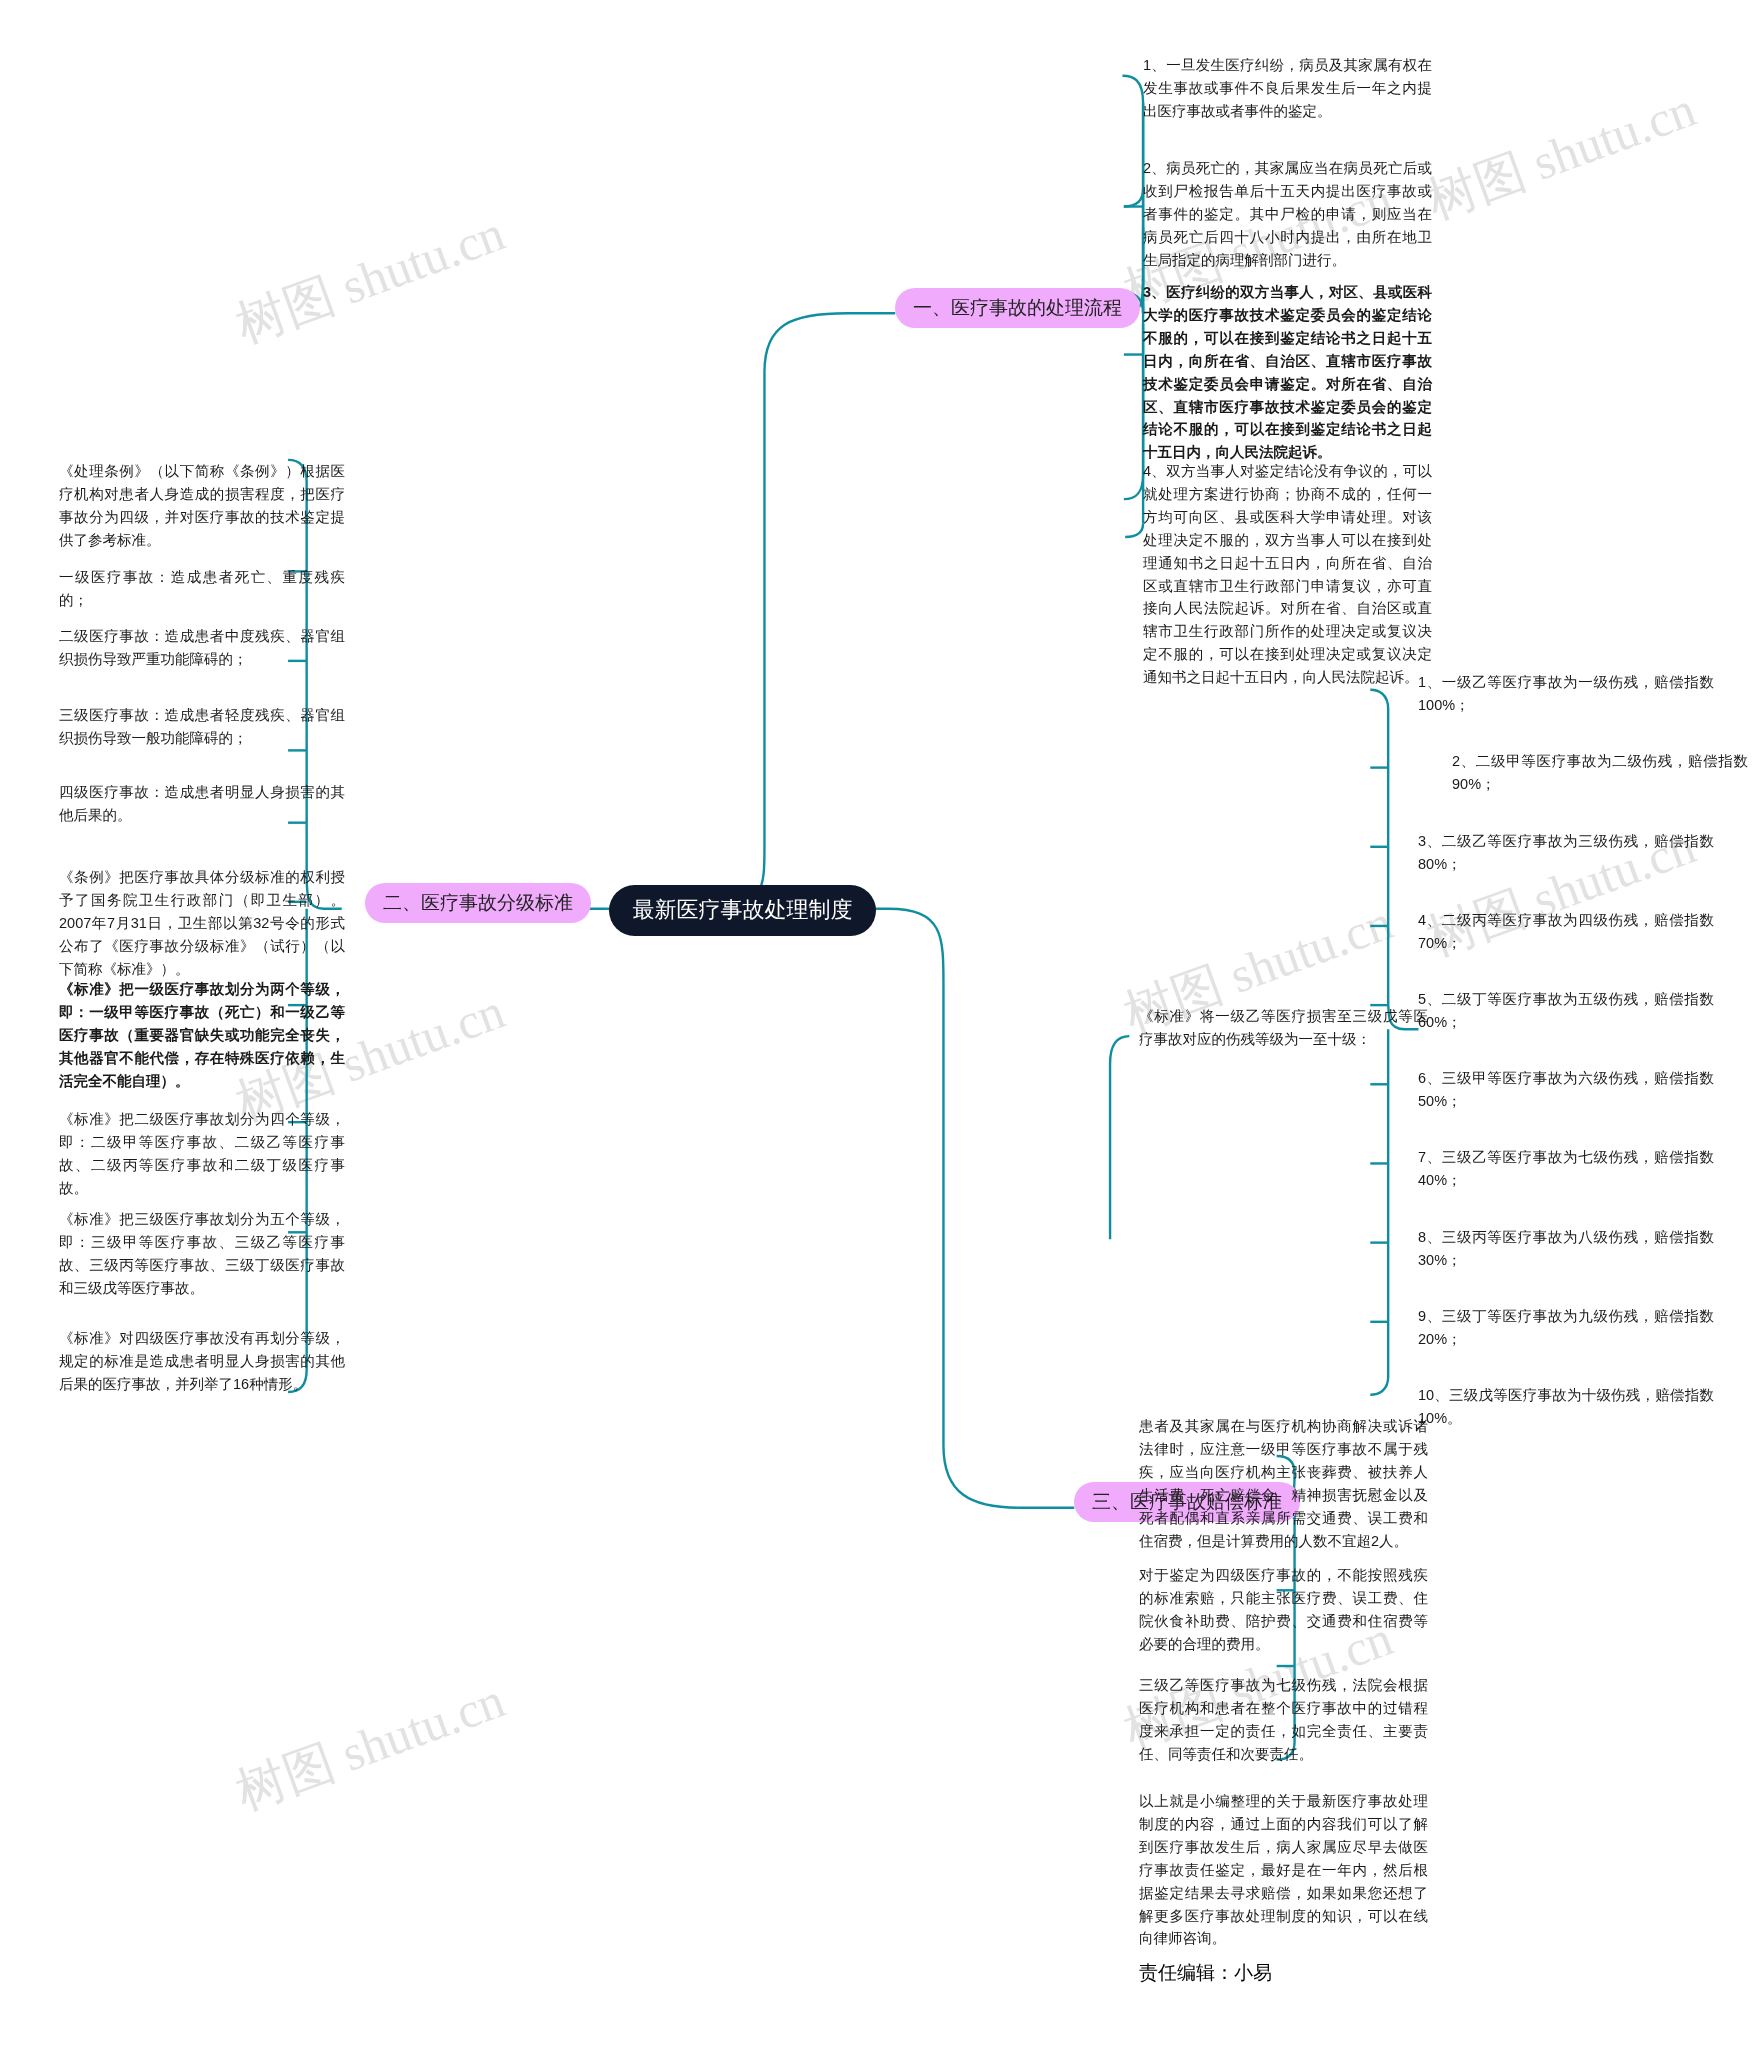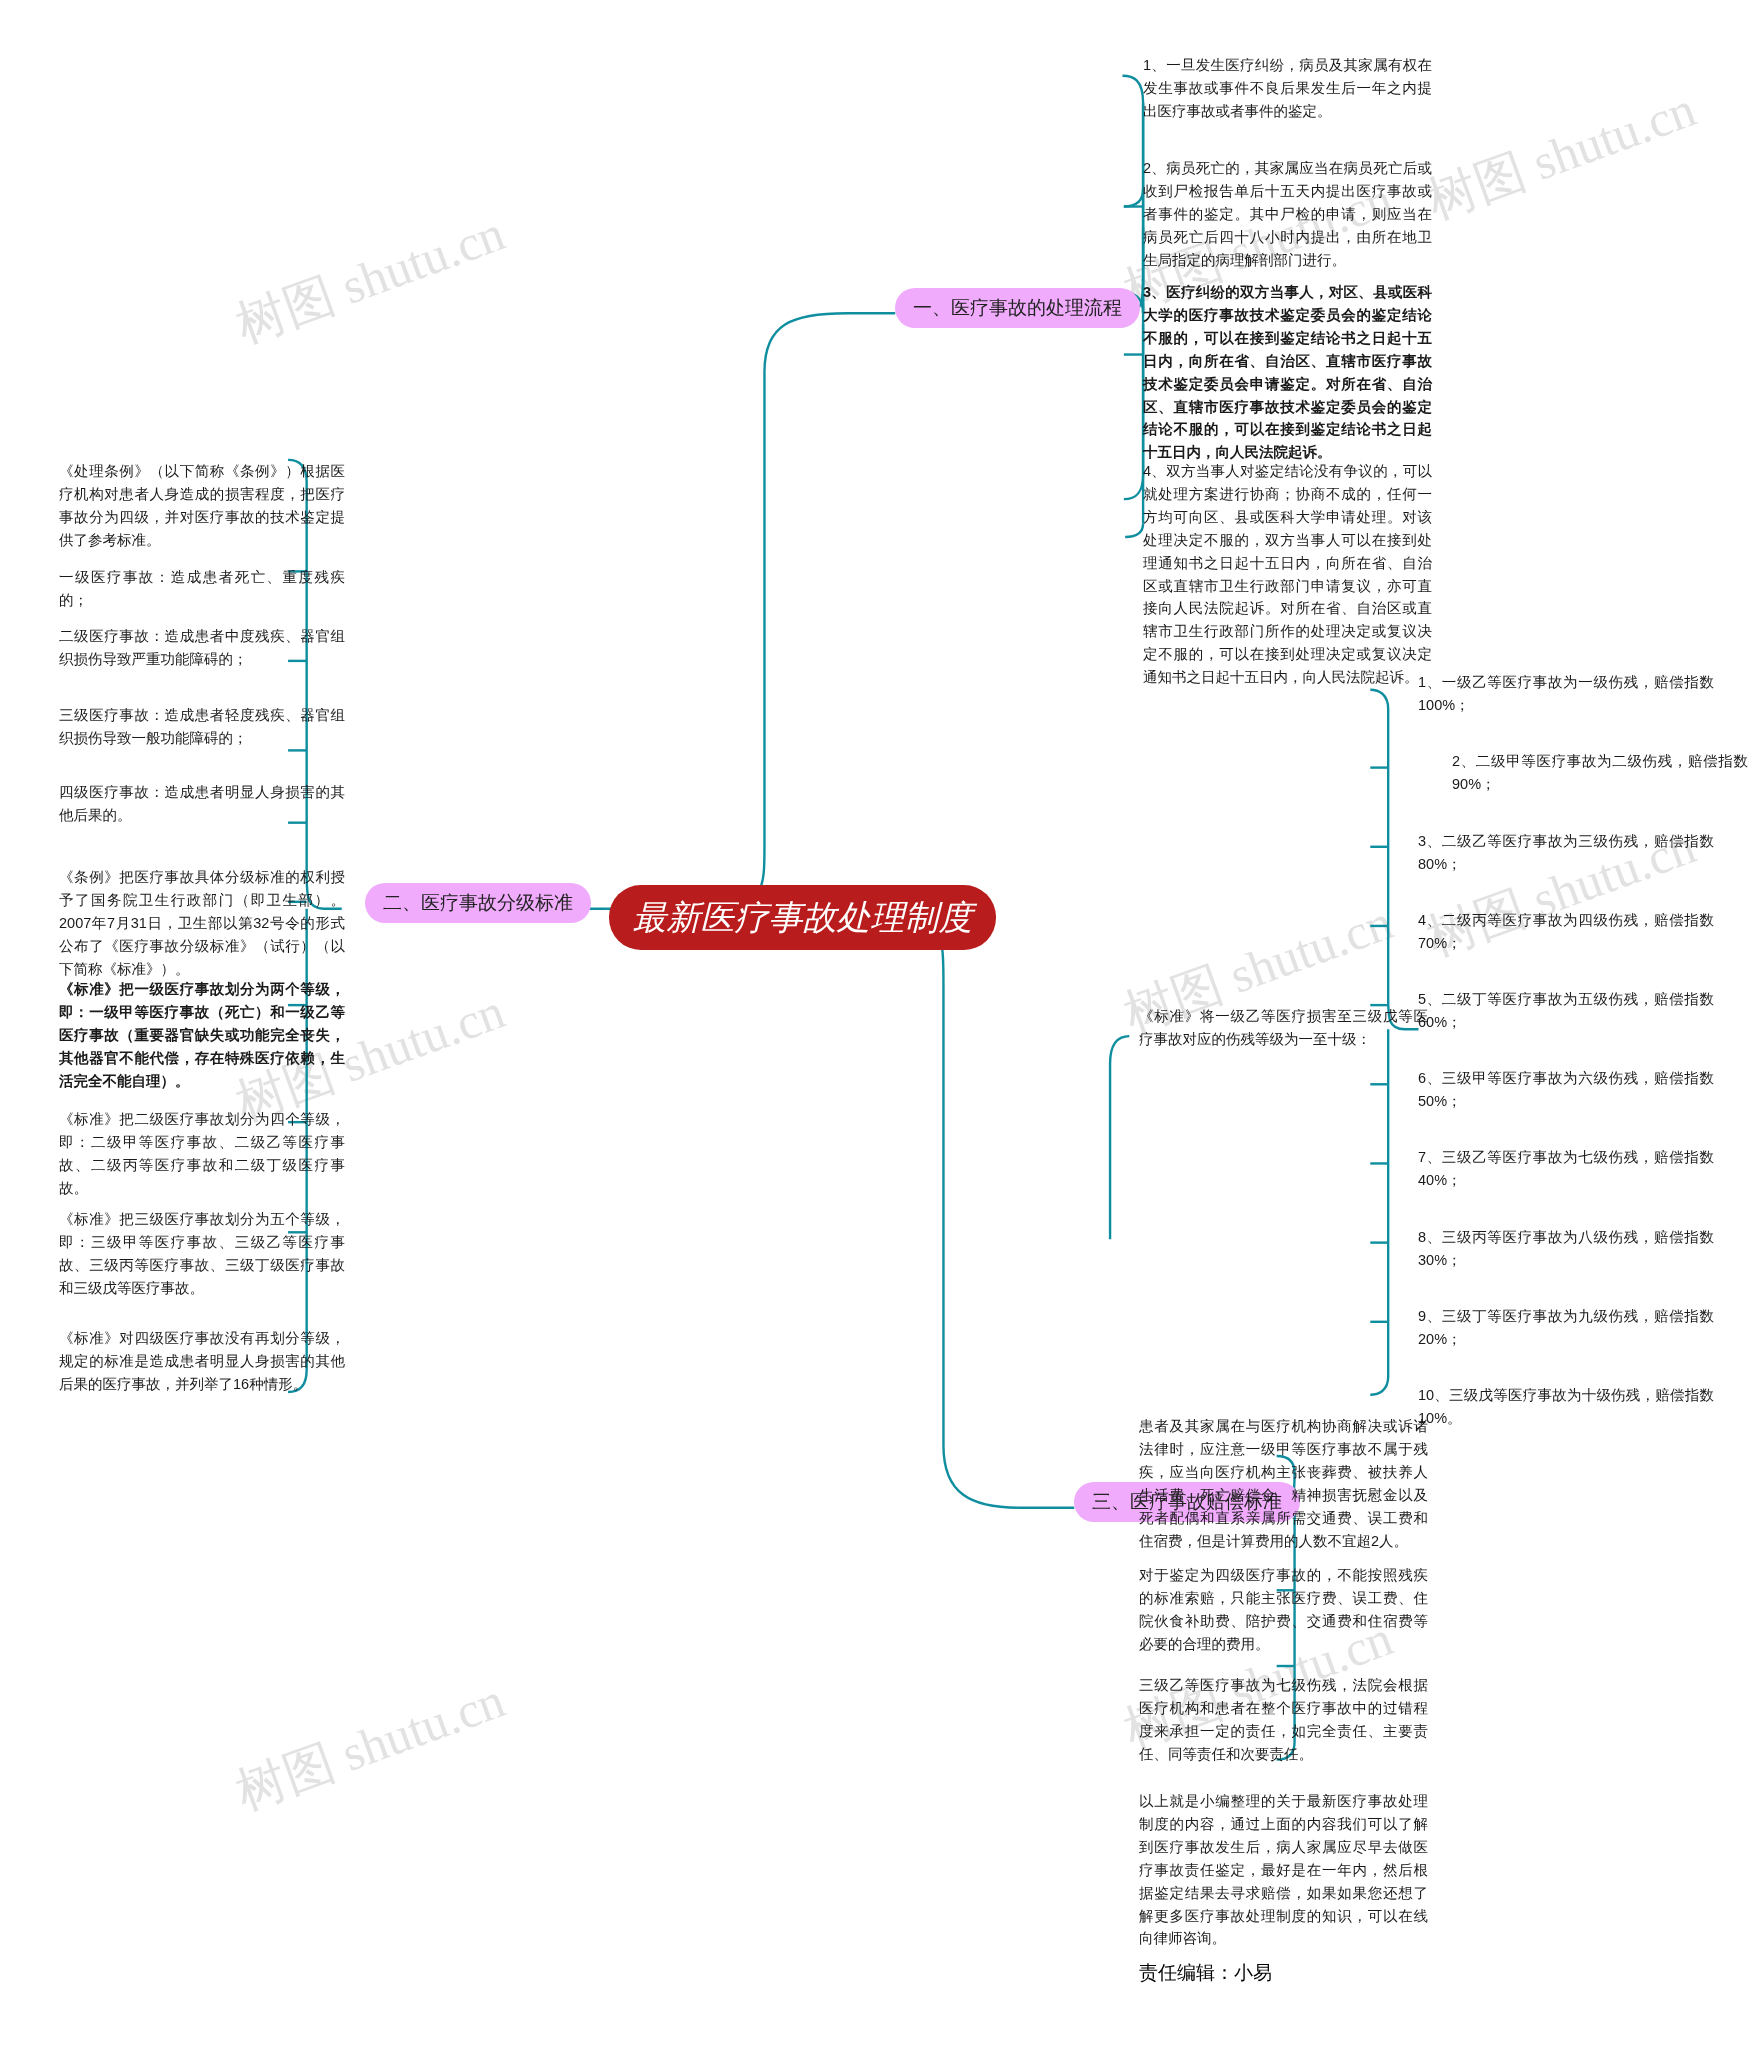--- a/index.html
+++ b/index.html
@@ -22,29 +22,28 @@
     transform:rotate(-20deg);
     transform-origin:left top;
     user-select:none;
     z-index:0;
   }
 
   
   .node{position:absolute;z-index:3;}
 
   .root{
-    background:#b91c1c;
+    background:#0f172a;
     color:#ffffff;
     border-radius:32px;
     padding:12.4px 23.4px;
-    font-size:34px;
+    font-size:22px;
     line-height:1.18;
     white-space:nowrap;
     box-shadow:0 0 0 0 rgba(0,0,0,0);
-    font-style:italic;
   }
 
   .branch{
     background:#f0abfc;
     color:#222222;
     border-radius:23.4px;
     padding:9px 18px;
     font-size:19px;
     line-height:1.18;
     white-space:nowrap;

